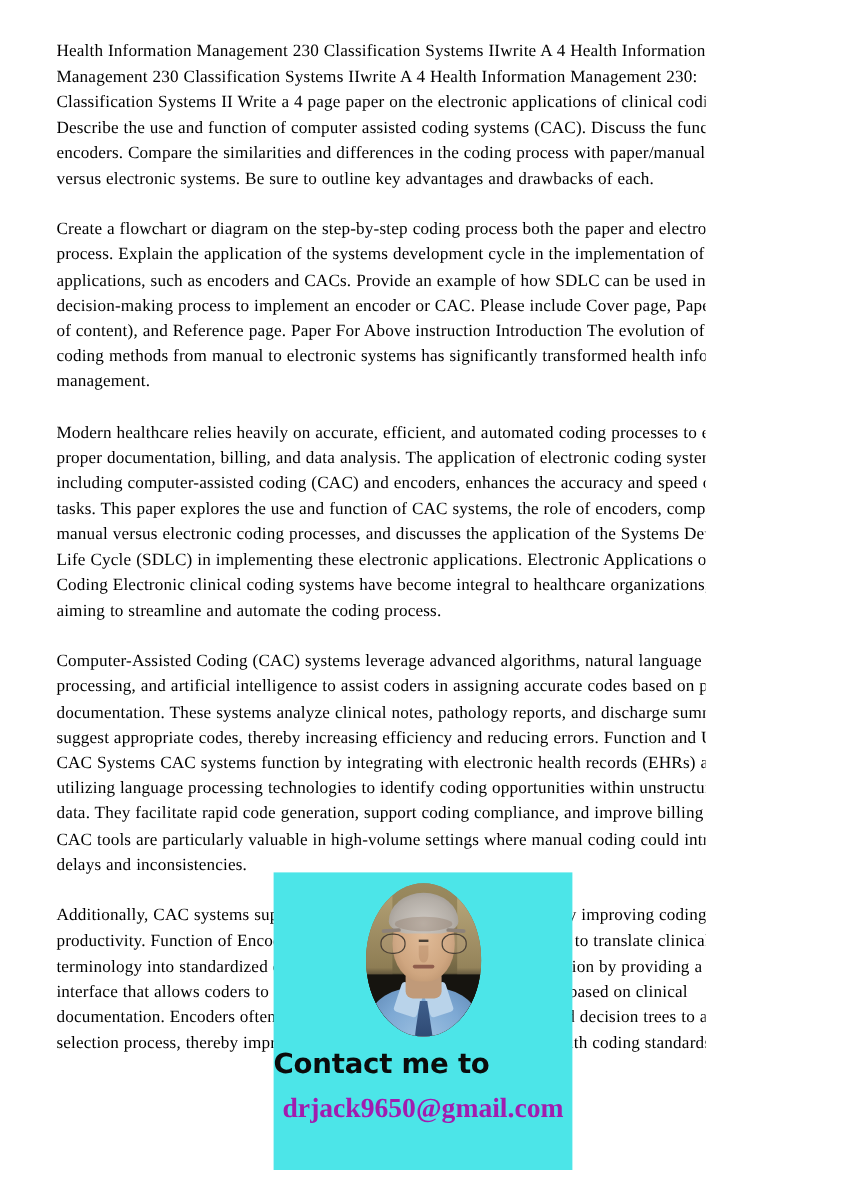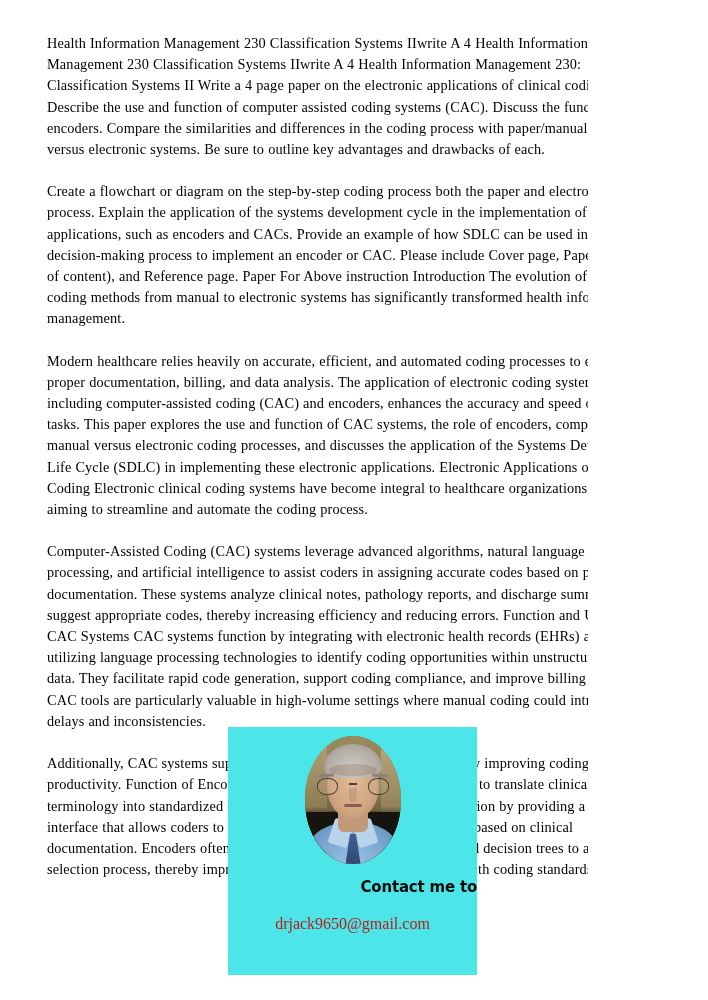--- a/index.html
+++ b/index.html
@@ -97,34 +97,34 @@
   .ph-brow-r { position:absolute; right:13px; top:38px; width:16px; height:2.5px;
                background:#8d8279; border-radius:2px; transform:rotate(4deg); }
   .ph-nose { position:absolute; left:50%; margin-left:-4px; top:52px; width:8px; height:14px;
              background: rgba(168,122,88,0.35); border-radius:0 0 45% 45%; }
   .ph-mouth { position:absolute; left:50%; margin-left:-9px; top:68px; width:18px; height:3px;
               background:#8f5d4c; border-radius:3px; }
 
   #promo-line1, #promo-line2 {
     font-family: "DejaVu Sans", "Liberation Sans", sans-serif;
     font-weight: bold;
-    font-size: 15px;
+    font-size: 23px;
     line-height: 34px;
     color: #0b0b0b;
-    text-align: right;
+    text-align: left;
     width: 100%;
     letter-spacing: -0.2px;
   }
   #promo-line1 { margin-top: 6px; }
   #promo-email {
     font-family: "Liberation Serif", "DejaVu Serif", serif;
-    font-weight: normal;
-    font-size: 16px;
+    font-weight: bold;
+    font-size: 23px;
     line-height: 31px;
-    color: #b91c1c;
+    color: #a21caf;
     text-align: center;
     width: 100%;
     margin-top: 4px;
   }
 </style>
 </head>
 <body>
 
 <div id="page">
 

